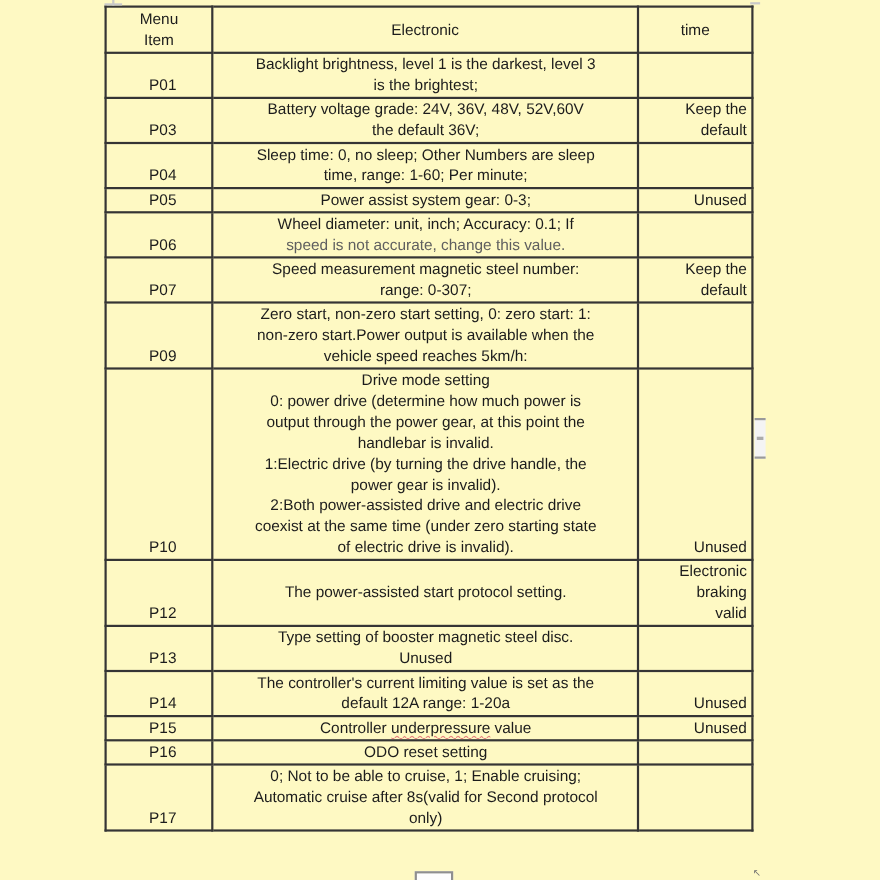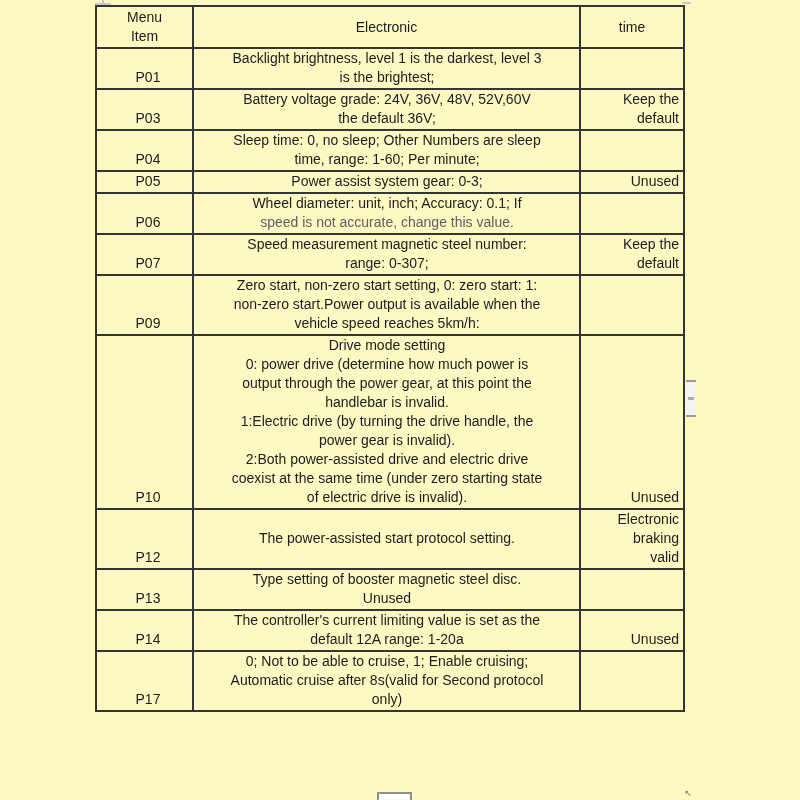--- a/index.html
+++ b/index.html
@@ -198,20 +198,30 @@
 Unused</span></td>
           <td class="note"></td>
         </tr>
         <tr>
           <td class="item">P14</td>
           <td class="desc"><span>The controller's current limiting value is set as the
 default 12A range: 1-20a</span></td>
           <td class="note">Unused</td>
         </tr>
         <tr>
+          <td class="item">P15</td>
+          <td class="desc"><span>Controller </span><span class="seg-misspelled">underpressure</span><span> value</span></td>
+          <td class="note">Unused</td>
+        </tr>
+        <tr>
+          <td class="item">P16</td>
+          <td class="desc"><span>ODO reset setting</span></td>
+          <td class="note"></td>
+        </tr>
+        <tr>
           <td class="item">P17</td>
           <td class="desc"><span>0; Not to be able to cruise, 1; Enable cruising;
 Automatic cruise after 8s(valid for Second protocol
 only)</span></td>
           <td class="note"></td>
         </tr>
       </tbody>
   </table>
 
   <div class="mark mark-corner-h"></div>

